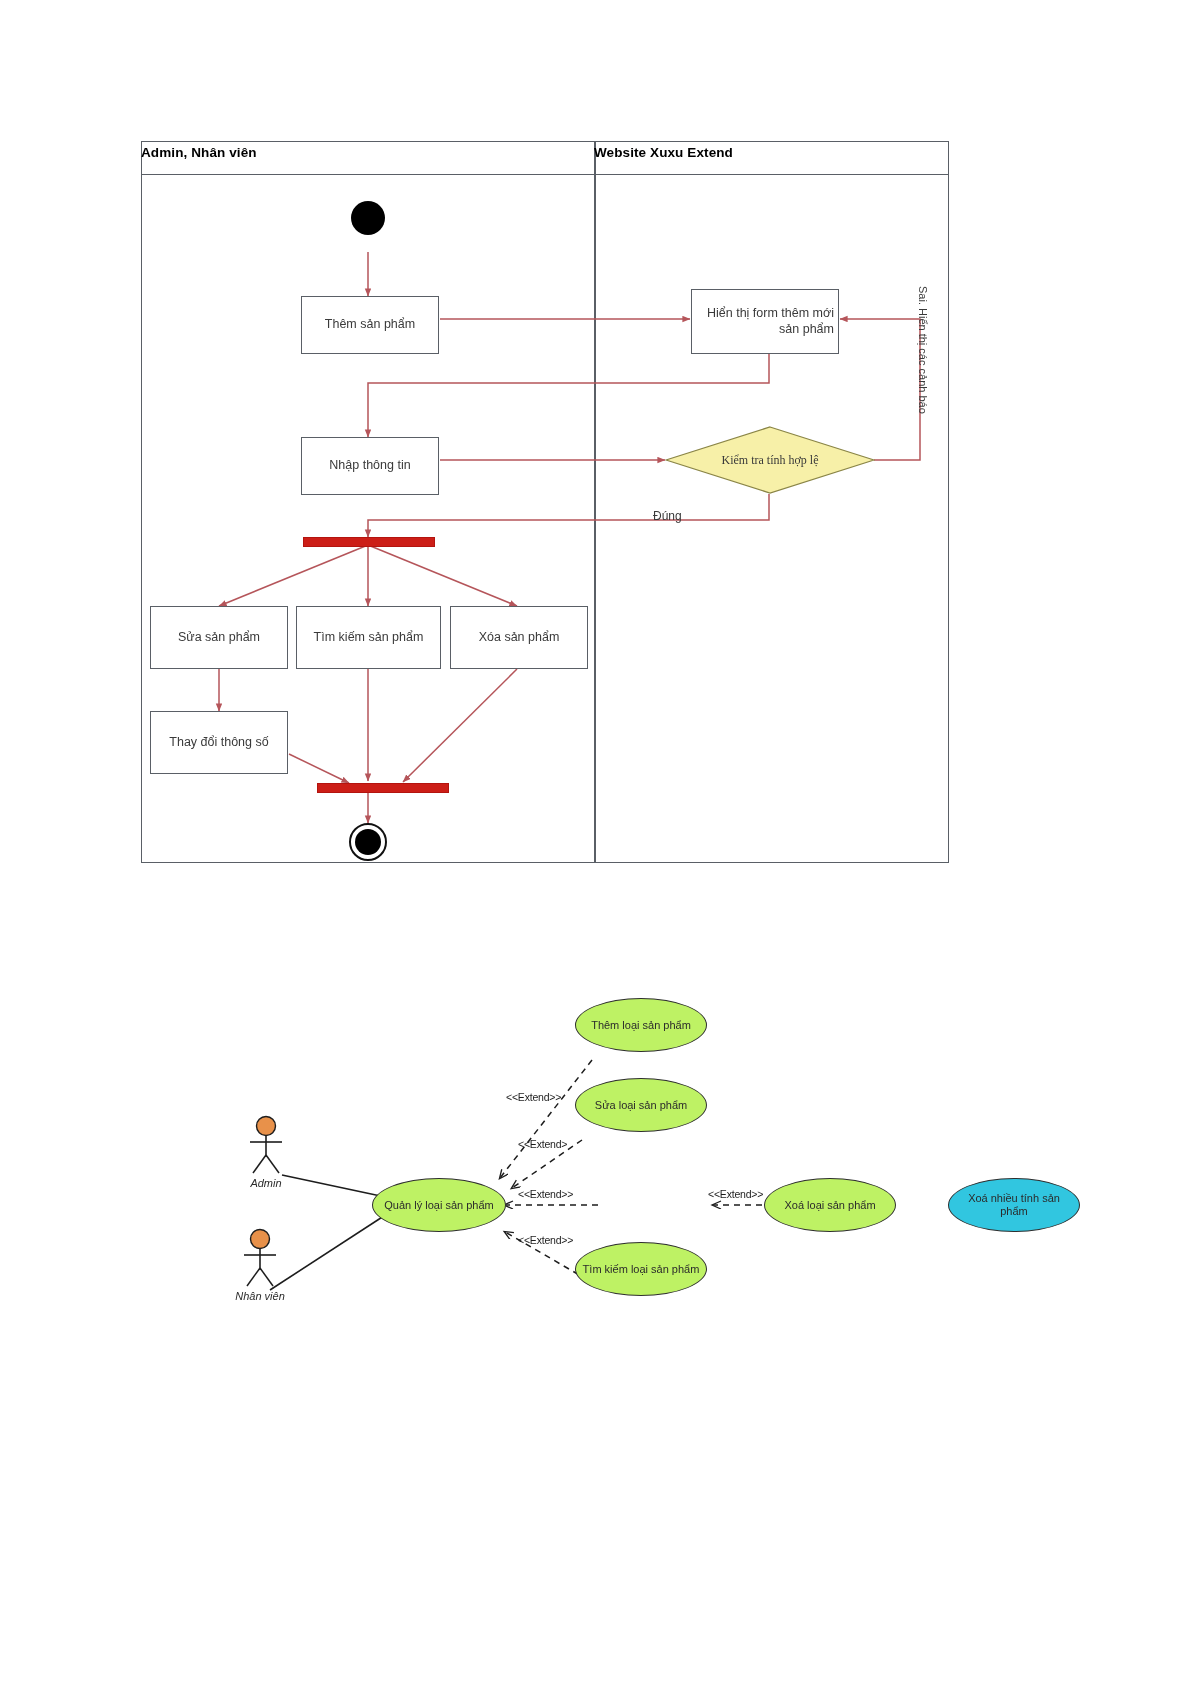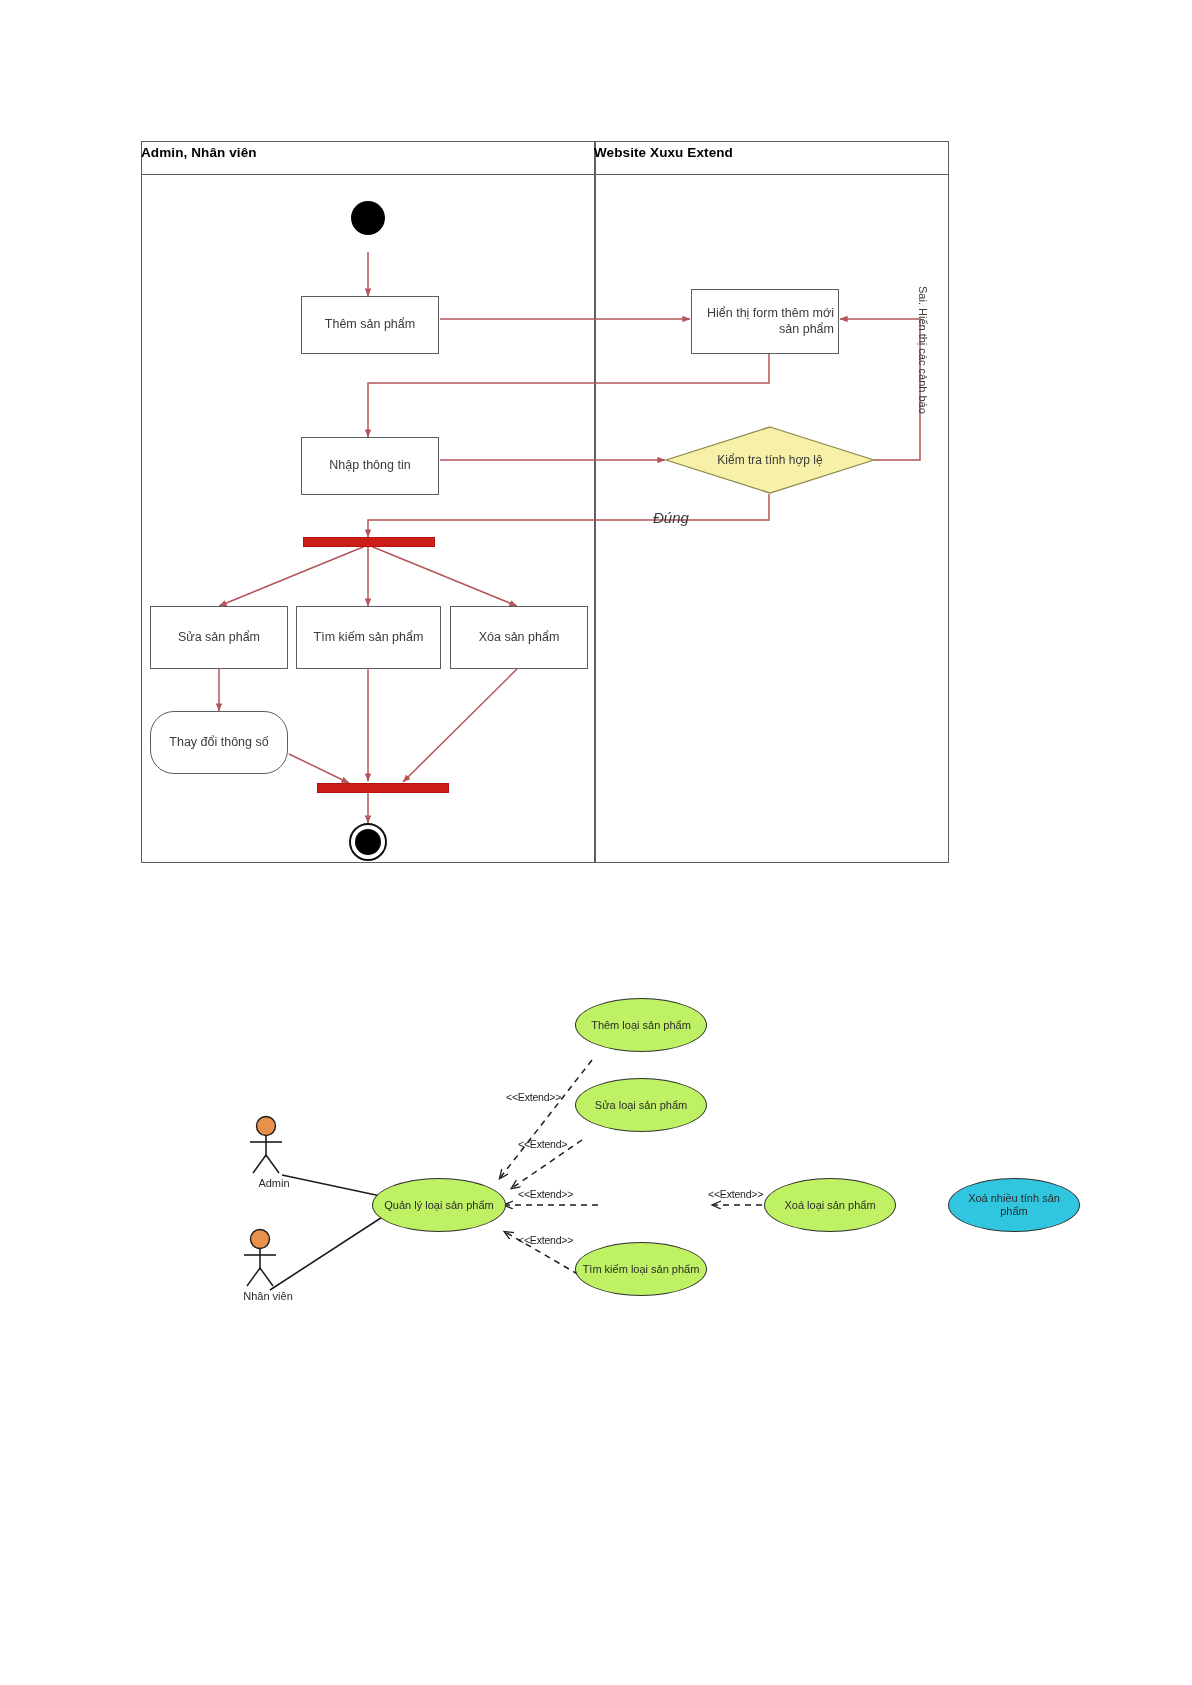--- a/index.html
+++ b/index.html
@@ -100,34 +100,34 @@
     height: 10px;
     background: #cc1e17;
     border: 1px solid #b3140f;
     box-sizing: border-box;
   }
   .decision-node {
     position: absolute;
     display: flex;
     align-items: center;
     justify-content: center;
+    font-family: Liberation Serif, serif;
   }
   .decision-label {
     position: relative;
     z-index: 2;
     font-size: 12px;
     color: #3a3a3a;
     white-space: nowrap;
   }
   .edge-label {
     position: absolute;
-    font-size: 15px;
-    color: #3a3a3a;
-    white-space: nowrap;
-    font-style: italic;
+    font-size: 12px;
+    color: #3a3a3a;
+    white-space: nowrap;
   }
   .vert-label {
     position: absolute;
     font-size: 11px;
     color: #3a3a3a;
     white-space: nowrap;
     transform-origin: left top;
     transform: rotate(90deg);
   }
   svg.overlay {
@@ -162,26 +162,27 @@
   }
   .uc-green { background: #bef264; }
   .uc-cyan  { background: #31c6e0; }
   .actor {
     position: absolute;
     width: 60px;
     text-align: center;
   }
   .actor-label {
     position: absolute;
-    left: 8px;
+    left: 0;
     width: 100%;
     top: 62px;
     font-size: 11px;
     color: #2b2b2b;
     white-space: nowrap;
+    font-style: italic;
   }
   .ext-label {
     position: absolute;
     font-size: 10.5px;
     color: #1d1d1d;
     white-space: nowrap;
     letter-spacing: -.2px;
   }
 </style>
 </head>
@@ -252,21 +253,21 @@
   <div class="vert-label" style="left:788px; top:145px;">Sai. Hiển thị các cảnh báo</div>
 
   <div class="bar-node" style="left:162px; top:396px; width:132px;"></div>
 
   <div class="act-node" style="left:9px; top:465px; width:138px; height:63px;">Sửa sản phẩm</div>
 
   <div class="act-node" style="left:155px; top:465px; width:145px; height:63px;">Tìm kiếm sản phẩm</div>
 
   <div class="act-node" style="left:309px; top:465px; width:138px; height:63px;">Xóa sản phẩm</div>
 
-  <div class="act-node" style="left:9px; top:570px; width:138px; height:63px;border-radius:24px;">Thay đổi thông số</div>
+  <div class="act-node" style="left:9px; top:570px; width:138px; height:63px;">Thay đổi thông số</div>
 
   <div class="bar-node" style="left:176px; top:642px; width:132px;"></div>
 
   <div class="end-node" style="left:208px; top:682px;"></div>
 </div>
 
 <div id="usecase-diagram">
 
   <svg class="overlay">
     <defs>

